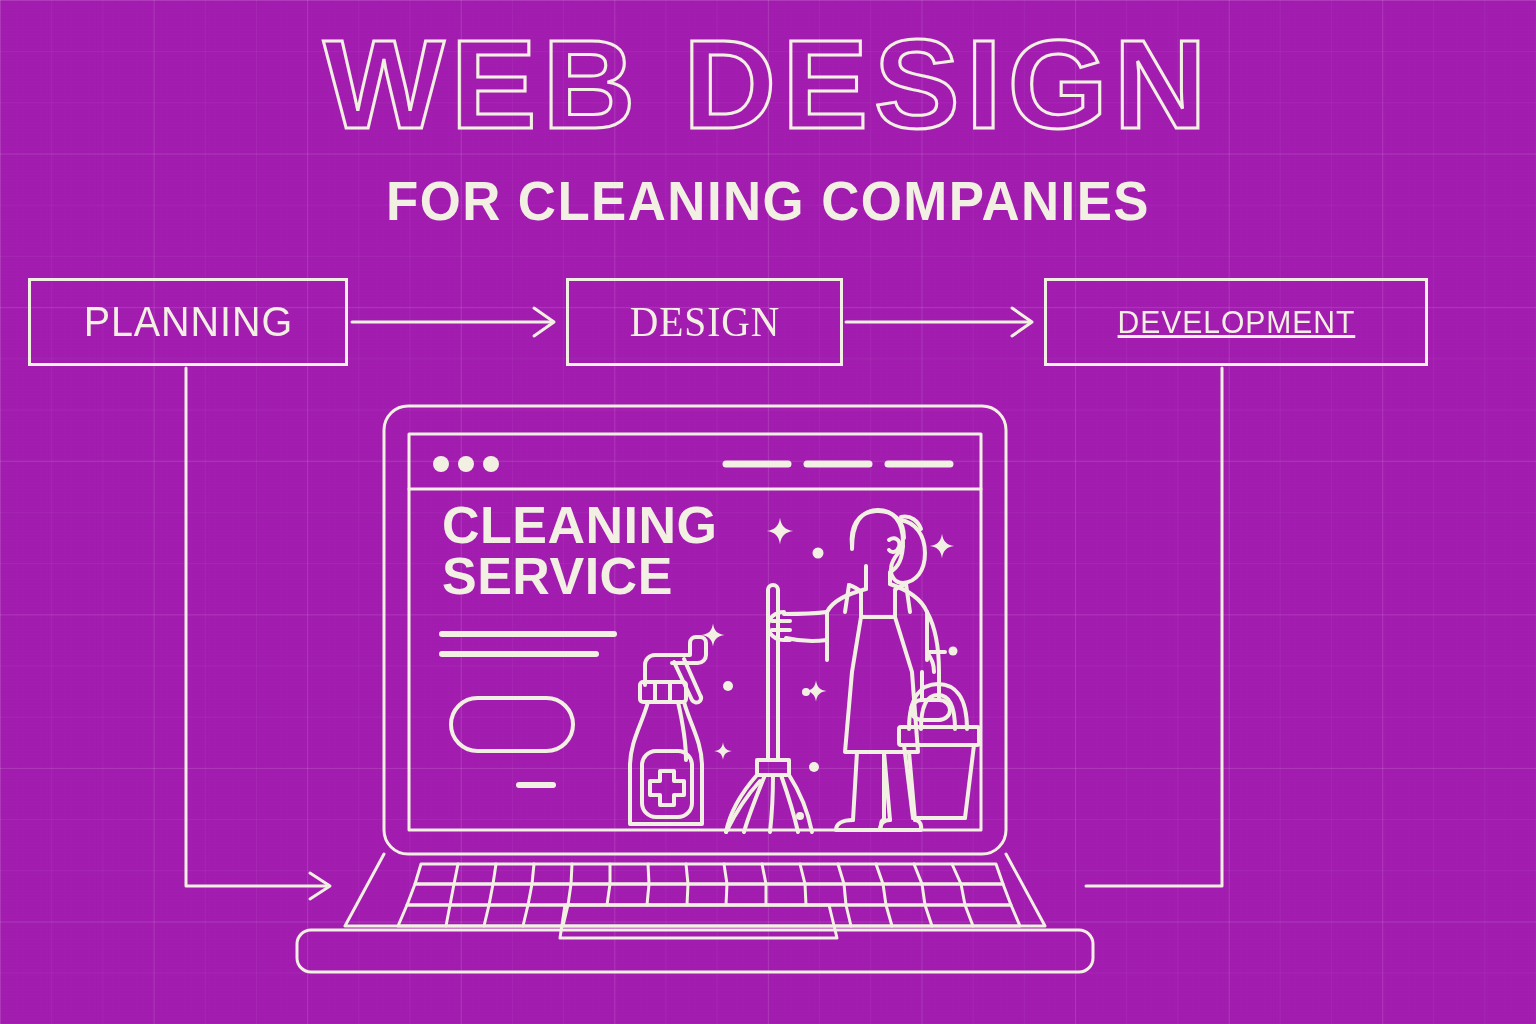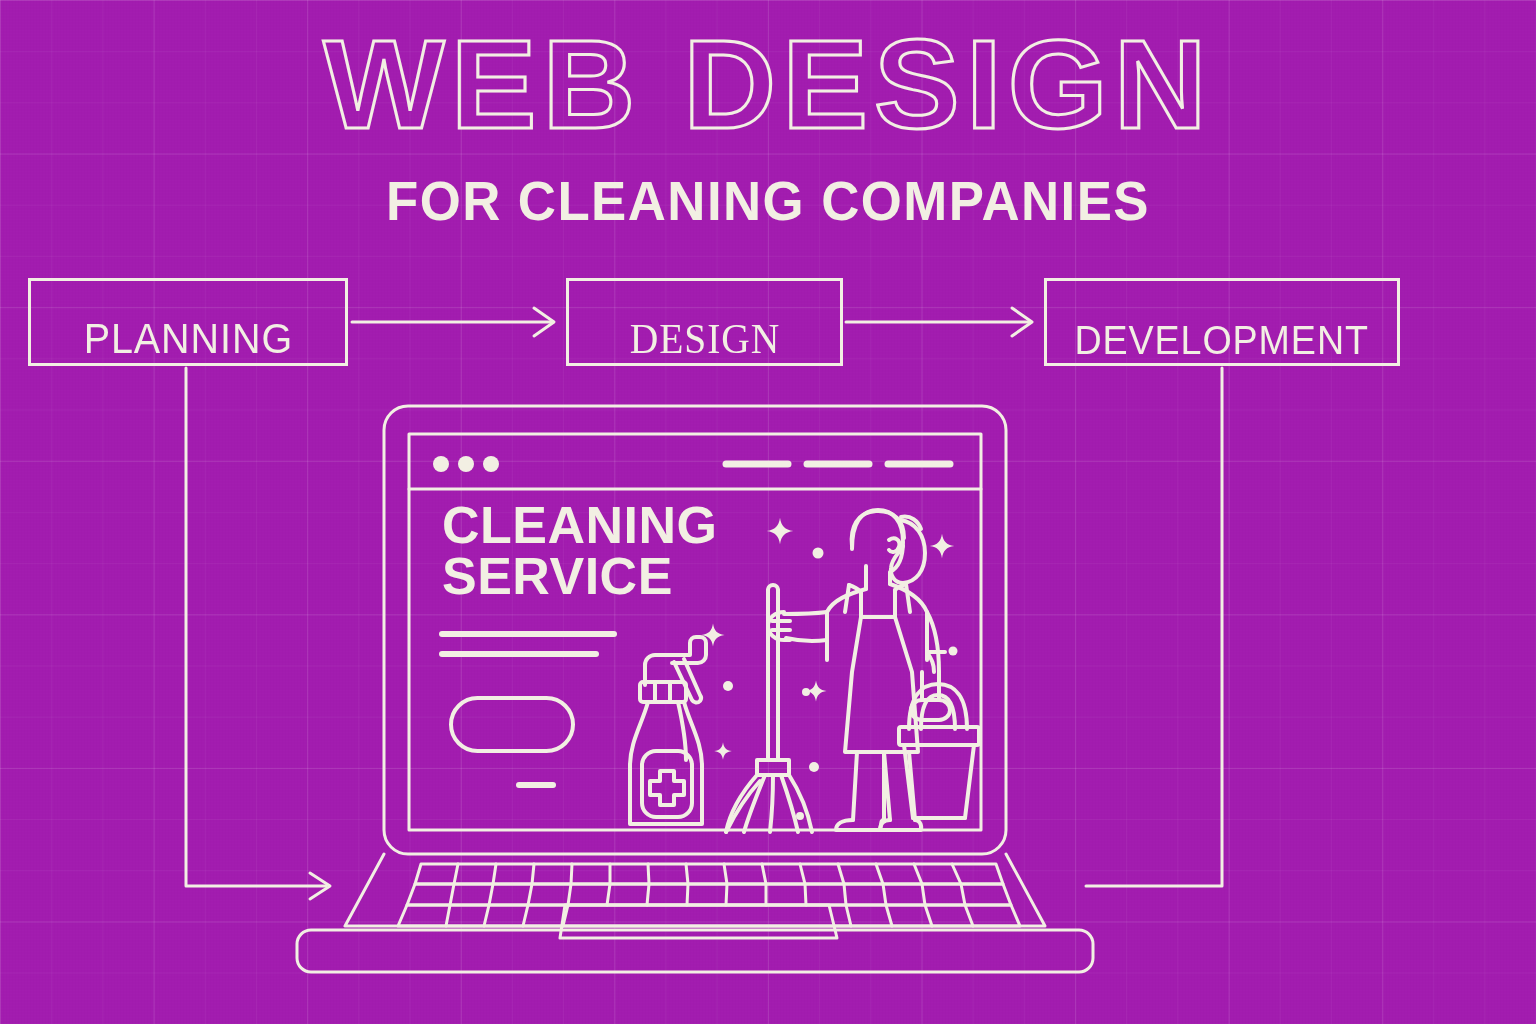--- a/index.html
+++ b/index.html
@@ -51,27 +51,27 @@
     font-size:55px;line-height:1;
     font-weight:700;letter-spacing:1.5px;
     color:#f2efe3;
     transform:scaleX(.96);
   }
 
   
   .pbox{
     position:absolute;
     border:3px solid #f2efe3;
-    display:flex;align-items:flex-end;justify-content:center;
+    display:flex;align-items:center;justify-content:center;
     color:#f2efe3;font-weight:400;letter-spacing:1px;
     box-sizing:border-box;
   }
   #box-planning{left:28px;top:278px;width:320px;height:88px;font-size:42px;}
   #box-design{left:566px;top:278px;width:277px;height:88px;font-size:42px;font-family:Liberation Serif, serif;}
-  #box-development{left:1044px;top:278px;width:356px;height:88px;font-size:40px;}
+  #box-development{left:1044px;top:278px;width:384px;height:88px;font-size:32px;text-decoration:underline;}
   .pbox span{display:block;transform:scaleX(.94);}
 
   svg.ov{position:absolute;left:0;top:0;width:1536px;height:1024px;overflow:visible;}
 </style>
 </head>
 <body>
 
 <div id="stage">
 
   <div id="grid"></div>

